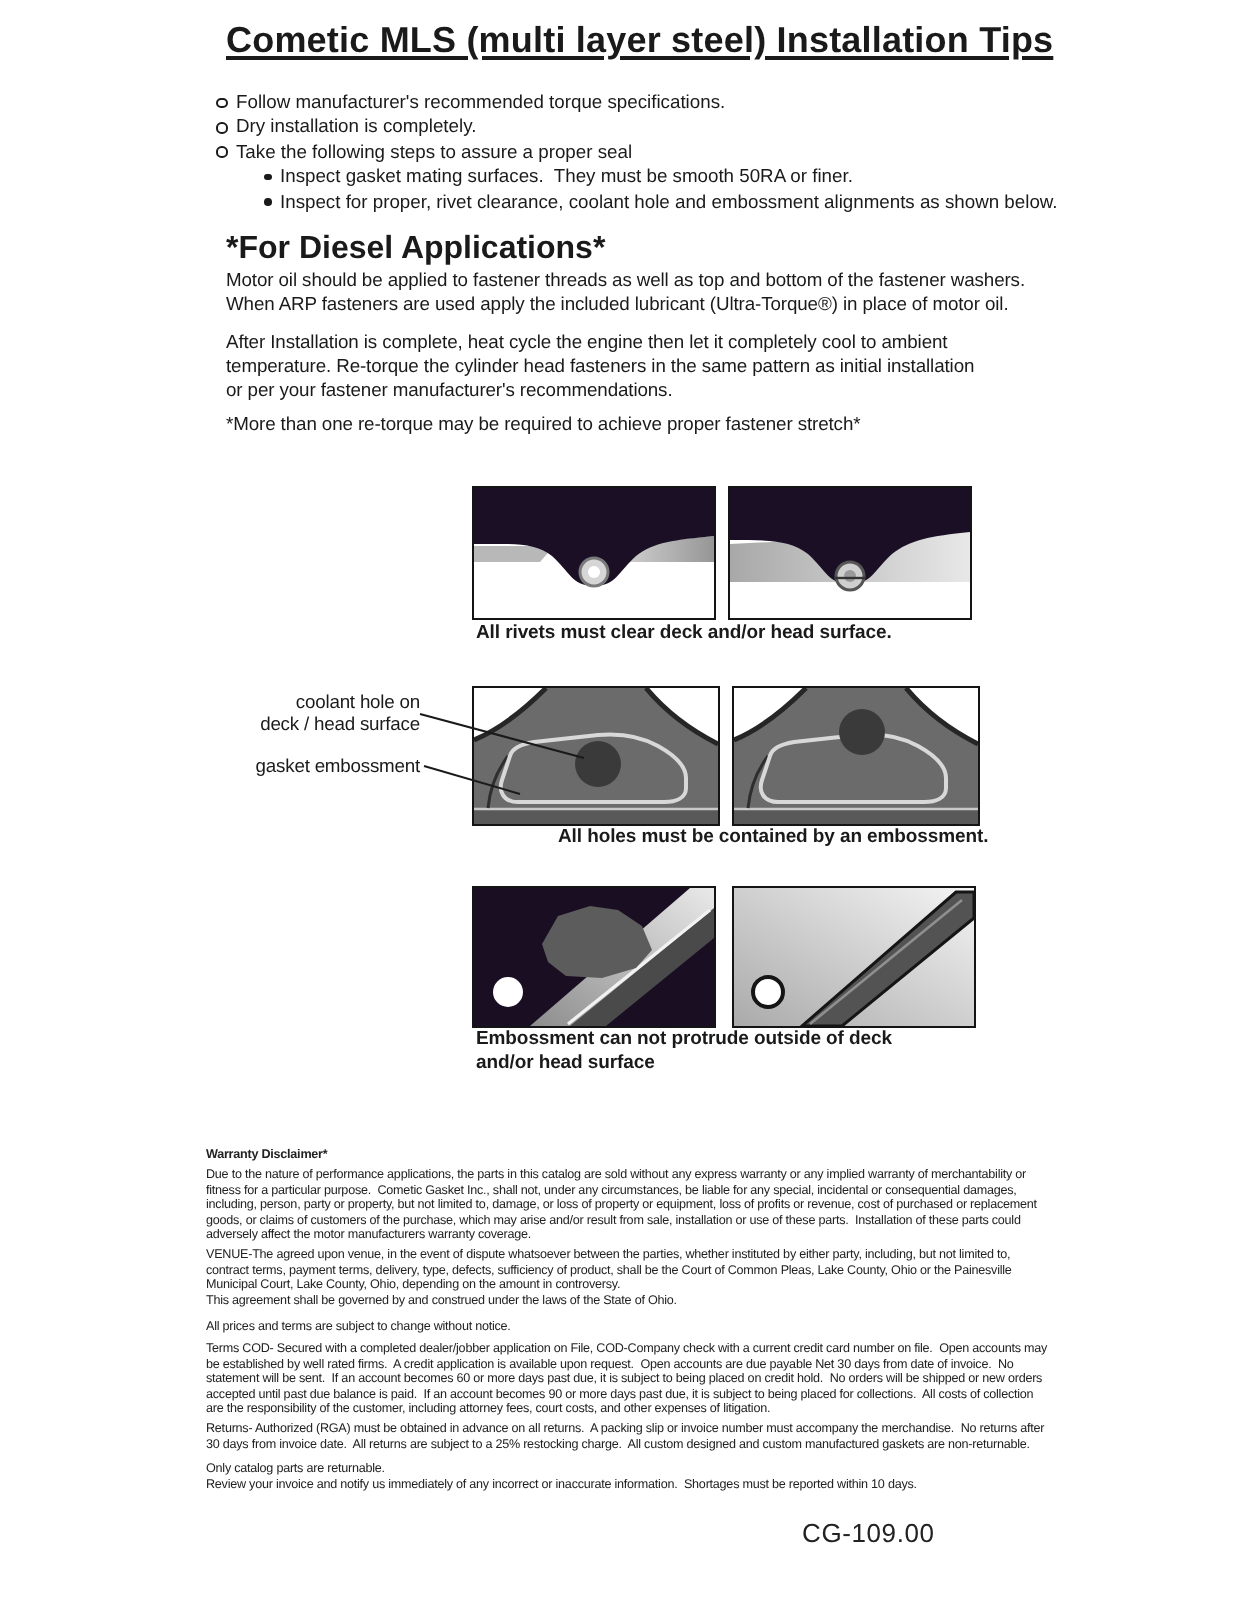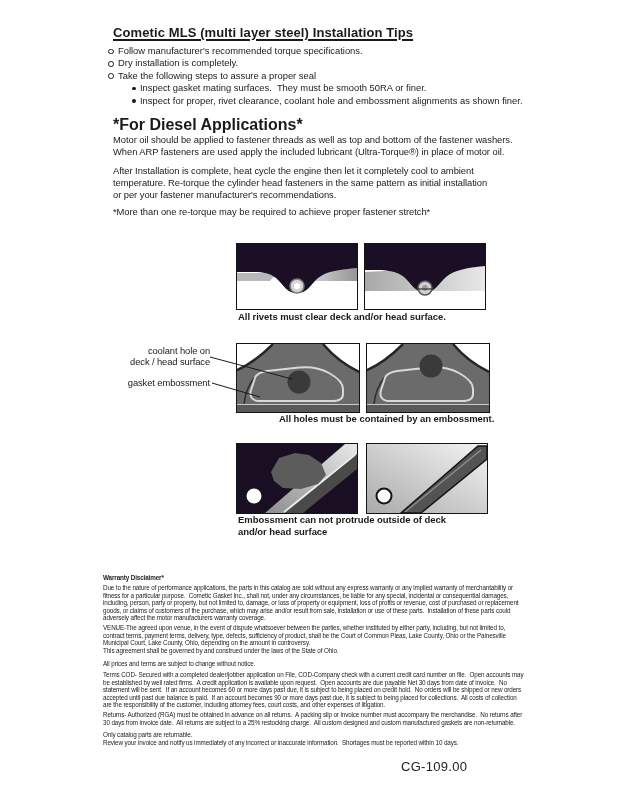--- a/index.html
+++ b/index.html
@@ -1,21 +1,21 @@
 <!DOCTYPE html>
 <html><head>
 <meta charset="utf-8">
 <style>
   html,body{margin:0;padding:0;background:#ffffff;}
   .page{position:relative;width:618px;height:800px;background:#ffffff;overflow:hidden;
         font-family:"Liberation Sans", sans-serif;color:#1a1a1a;}
   .abs{position:absolute;}
 
   
-  .title{left:113px;top:25px;font-size:13px;font-weight:700;text-decoration:underline;
+  .title{left:113px;top:10px;font-size:18px;font-weight:700;text-decoration:underline;
          text-decoration-thickness:1.5px;text-underline-offset:2px;letter-spacing:.1px;white-space:pre;text-align:right;}
   .tips{left:108px;top:45px;font-size:9.4px;line-height:12.4px;}
   .tip{white-space:pre;padding-left:10px;position:relative;}
   .tip::before{content:"";position:absolute;left:0;top:3.6px;width:3.6px;height:3.6px;
                border:1px solid #1a1a1a;border-radius:50%;}
   .subtip{white-space:pre;padding-left:32px;position:relative;}
   .subtip::before{content:"";position:absolute;left:24px;top:4.4px;width:3.8px;height:3.8px;
                   background:#1a1a1a;border-radius:50%;}
 
   
@@ -43,21 +43,21 @@
 
 <div class="page">
 
   <div class="abs title">Cometic MLS (multi layer steel) Installation Tips</div>
 
   <div class="abs tips">
     <div class="tip">Follow manufacturer's recommended torque specifications.</div>
     <div class="tip">Dry installation is completely.</div>
     <div class="tip">Take the following steps to assure a proper seal</div>
     <div class="subtip">Inspect gasket mating surfaces.  They must be smooth 50RA or finer.</div>
-    <div class="subtip">Inspect for proper, rivet clearance, coolant hole and embossment alignments as shown finer.</div>
+    <div class="subtip">Inspect for proper, rivet clearance, coolant hole and embossment alignments as shown below.</div>
   </div>
 
   <div class="abs h2">*For Diesel Applications*</div>
   <div class="abs para p1">Motor oil should be applied to fastener threads as well as top and bottom of the fastener washers.
 When ARP fasteners are used apply the included lubricant (Ultra-Torque®) in place of motor oil.</div>
   <div class="abs para p2">After Installation is complete, heat cycle the engine then let it completely cool to ambient
 temperature. Re-torque the cylinder head fasteners in the same pattern as initial installation
 or per your fastener manufacturer's recommendations.</div>
   <div class="abs para p3">*More than one re-torque may be required to achieve proper fastener stretch*</div>
 

